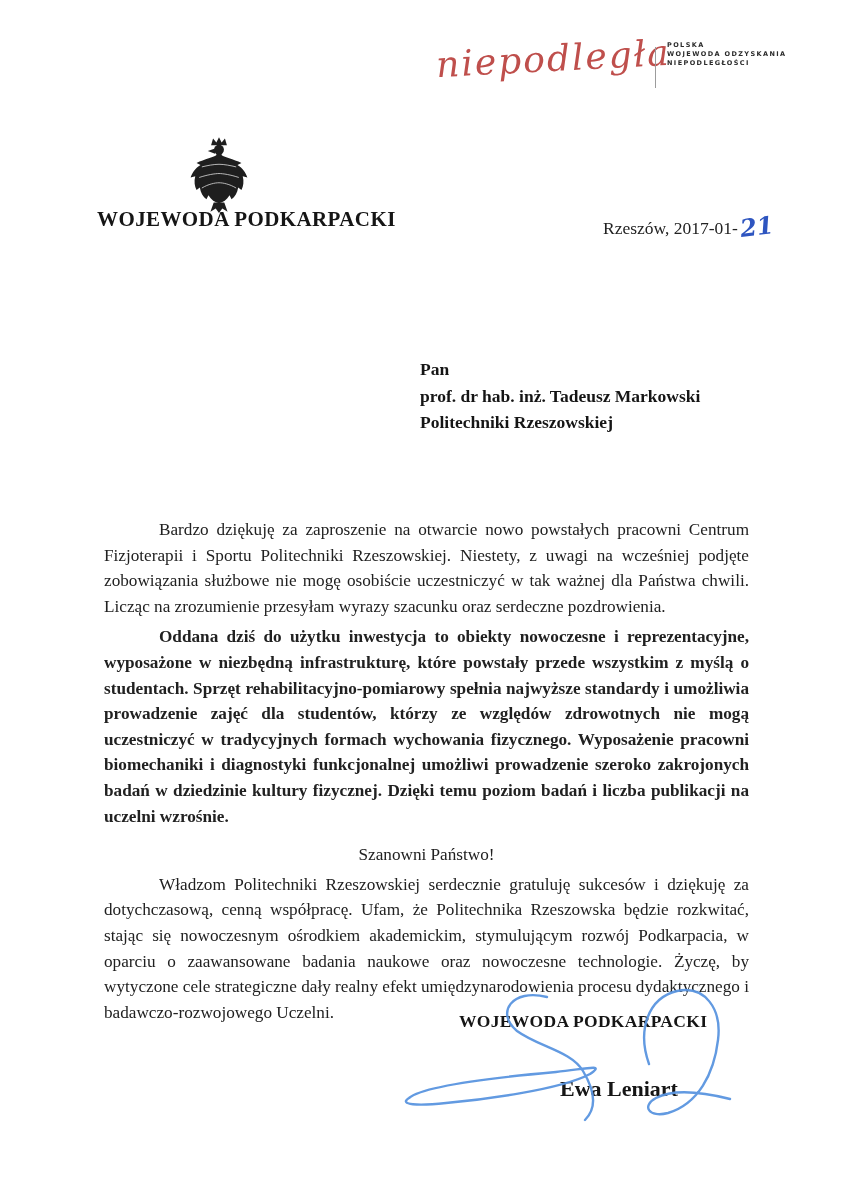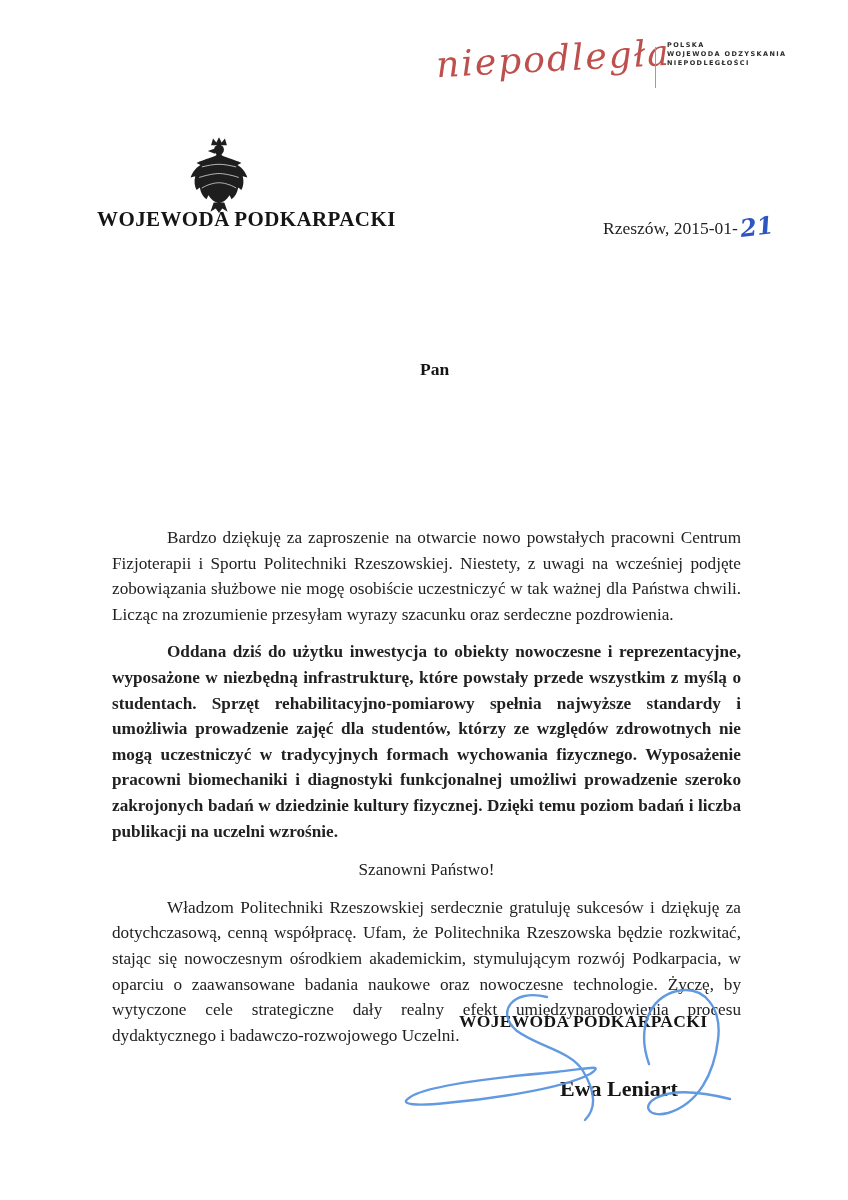--- a/index.html
+++ b/index.html
@@ -44,21 +44,21 @@
   .addressee {
     position:absolute; left:420px; top:356px;
     font-size:17.5px; font-weight:bold; line-height:26.5px; color:#151515;
   }
   .addressee div { white-space:nowrap; }
 
   .body-text {
     position:absolute; left:100px; top:513px; width:653px;
     font-size:17.2px; line-height:25.6px; text-align:justify; color:#212121;
   }
-  .body-text p { margin:12px; }
+  .body-text p { margin:4px; }
   .body-text p.indent { text-indent:55px; }
   .body-text p.para2 { margin-top:5px;font-weight:bold; }
   .body-text p.salutation { margin-top:13px; text-align:center; }
 
   .sig-title {
     position:absolute; left:459px; top:1011px;
     font-size:17.5px; font-weight:bold; letter-spacing:0.3px; color:#151515; white-space:nowrap;
   }
   .sig-name {
     position:absolute; left:560px; top:1076px;
@@ -113,25 +113,27 @@
         <path d="M80 62 C 68 58, 56 56, 50 56"></path>
         <path d="M24 78 C 34 72, 44 70, 50 70"></path>
         <path d="M76 78 C 66 72, 56 70, 50 70"></path>
       </g>
     </svg>
   </div>
 
   <div class="sender-title">WOJEWODA PODKARPACKI</div>
 
   <div class="date-line">
-    <span>Rzeszów, 2015-01-</span><span class="date-hand">21</span>
+    <span>Rzeszów, 2017-01-</span><span class="date-hand">21</span>
   </div>
 
   <div class="addressee">
     <div>Pan</div>
+    <div>prof. dr hab. inż. Tadeusz Markowski</div>
+    <div>Politechniki Rzeszowskiej</div>
   </div>
 
   <div class="body-text">
     <p class="indent">Bardzo dziękuję za zaproszenie na otwarcie nowo powstałych pracowni Centrum Fizjoterapii i Sportu Politechniki Rzeszowskiej. Niestety, z uwagi na wcześniej podjęte zobowiązania służbowe nie mogę osobiście uczestniczyć w tak ważnej dla Państwa chwili. Licząc na zrozumienie przesyłam wyrazy szacunku oraz serdeczne pozdrowienia.</p>
     <p class="indent para2">Oddana dziś do użytku inwestycja to obiekty nowoczesne i reprezentacyjne, wyposażone w niezbędną infrastrukturę, które powstały przede wszystkim z myślą o studentach. Sprzęt rehabilitacyjno-pomiarowy spełnia najwyższe standardy i umożliwia prowadzenie zajęć dla studentów, którzy ze względów zdrowotnych nie mogą uczestniczyć w tradycyjnych formach wychowania fizycznego. Wyposażenie pracowni biomechaniki i diagnostyki funkcjonalnej umożliwi prowadzenie szeroko zakrojonych badań w dziedzinie kultury fizycznej. Dzięki temu poziom badań i liczba publikacji na uczelni wzrośnie.</p>
     <p class="salutation">Szanowni Państwo!</p>
     <p class="indent">Władzom Politechniki Rzeszowskiej serdecznie gratuluję sukcesów i dziękuję za dotychczasową, cenną współpracę. Ufam, że Politechnika Rzeszowska będzie rozkwitać, stając się nowoczesnym ośrodkiem akademickim, stymulującym rozwój Podkarpacia, w oparciu o zaawansowane badania naukowe oraz nowoczesne technologie. Życzę, by wytyczone cele strategiczne dały realny efekt umiędzynarodowienia procesu dydaktycznego i badawczo-rozwojowego Uczelni.</p>
   </div>
 
   <div class="sig-title">WOJEWODA PODKARPACKI</div>

